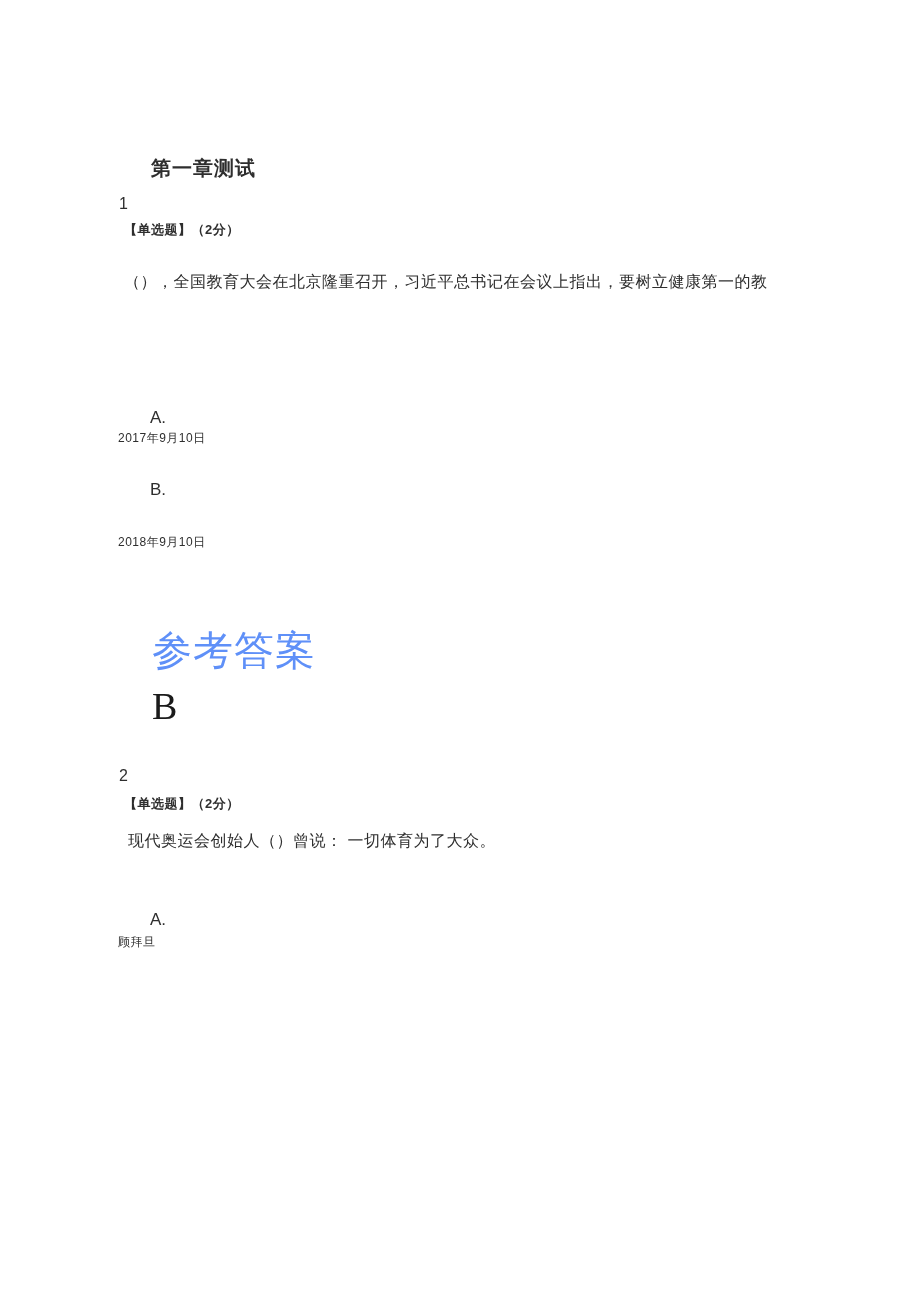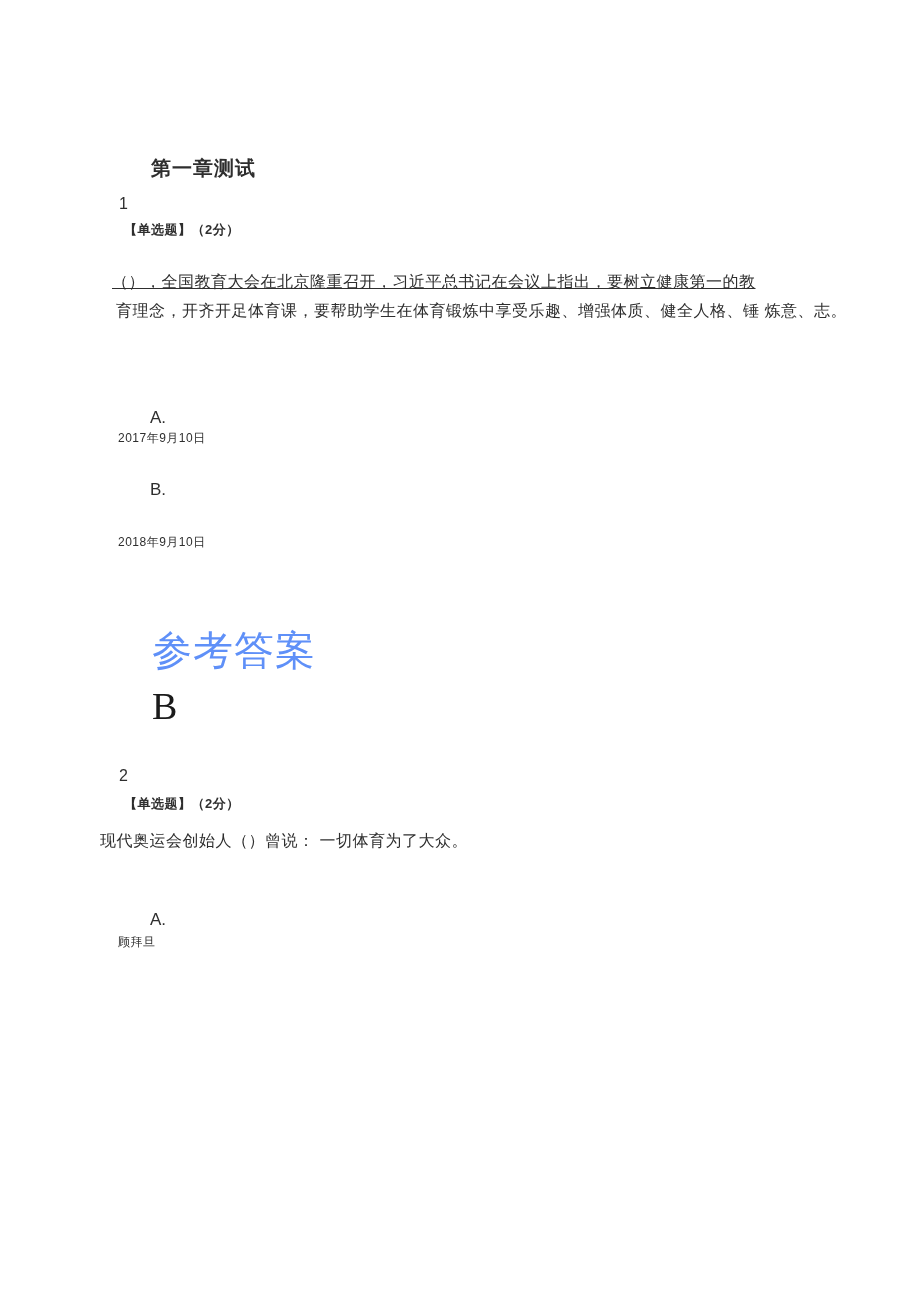--- a/index.html
+++ b/index.html
@@ -71,41 +71,40 @@
 <body>
 
 <div class="page">
 
   <div class="abs chapter-title">第一章测试</div>
 
   <div class="abs q-number" style="top:194px;">1</div>
 
   <div class="abs q-type" style="top:222px;">【单选题】（2分）</div>
 
-  <div class="abs q-text" style="left:112px; top:272px;text-decoration:underline;">（），全国教育大会在北京隆重召开，习近平总书记在会议上指出，要树立健康第一的教</div>
+  <div class="abs q-text" style="left:124px; top:272px;">（），全国教育大会在北京隆重召开，习近平总书记在会议上指出，要树立健康第一的教</div>
 
-  <div class="abs q-text" style="left:116px; top:301px;">育理念，开齐开足体育课，要帮助学生在体育锻炼中享受乐趣、增强体质、健全人格、锤 炼意、志。</div>
 
   <div class="abs opt-label" style="top:408px;">A.</div>
 
   <div class="abs opt-text" style="top:431px;">2017年9月10日</div>
 
   <div class="abs opt-label" style="top:480px;">B.</div>
 
   <div class="abs opt-text" style="top:535px;">2018年9月10日</div>
 
   <div class="abs answer-heading" style="color: rgb(95, 144, 248);">参考答案</div>
 
   <div class="abs answer-value">B</div>
 
   <div class="abs q-number" style="top:766px;">2</div>
 
   <div class="abs q-type" style="top:796px;">【单选题】（2分）</div>
 
-  <div class="abs q-text" style="left:100px; top:831px;">现代奥运会创始人（）曾说： 一切体育为了大众。</div>
+  <div class="abs q-text" style="left:128px; top:831px;">现代奥运会创始人（）曾说： 一切体育为了大众。</div>
 
   <div class="abs opt-label" style="top:910px;">A.</div>
 
   <div class="abs opt-text" style="top:935px;">顾拜旦</div>
 
   <div class="abs opt-label" style="top:1006px;">B.</div>
 
   <div class="abs opt-text" style="top:1093px;">萨马兰奇</div>
 
 </div>

